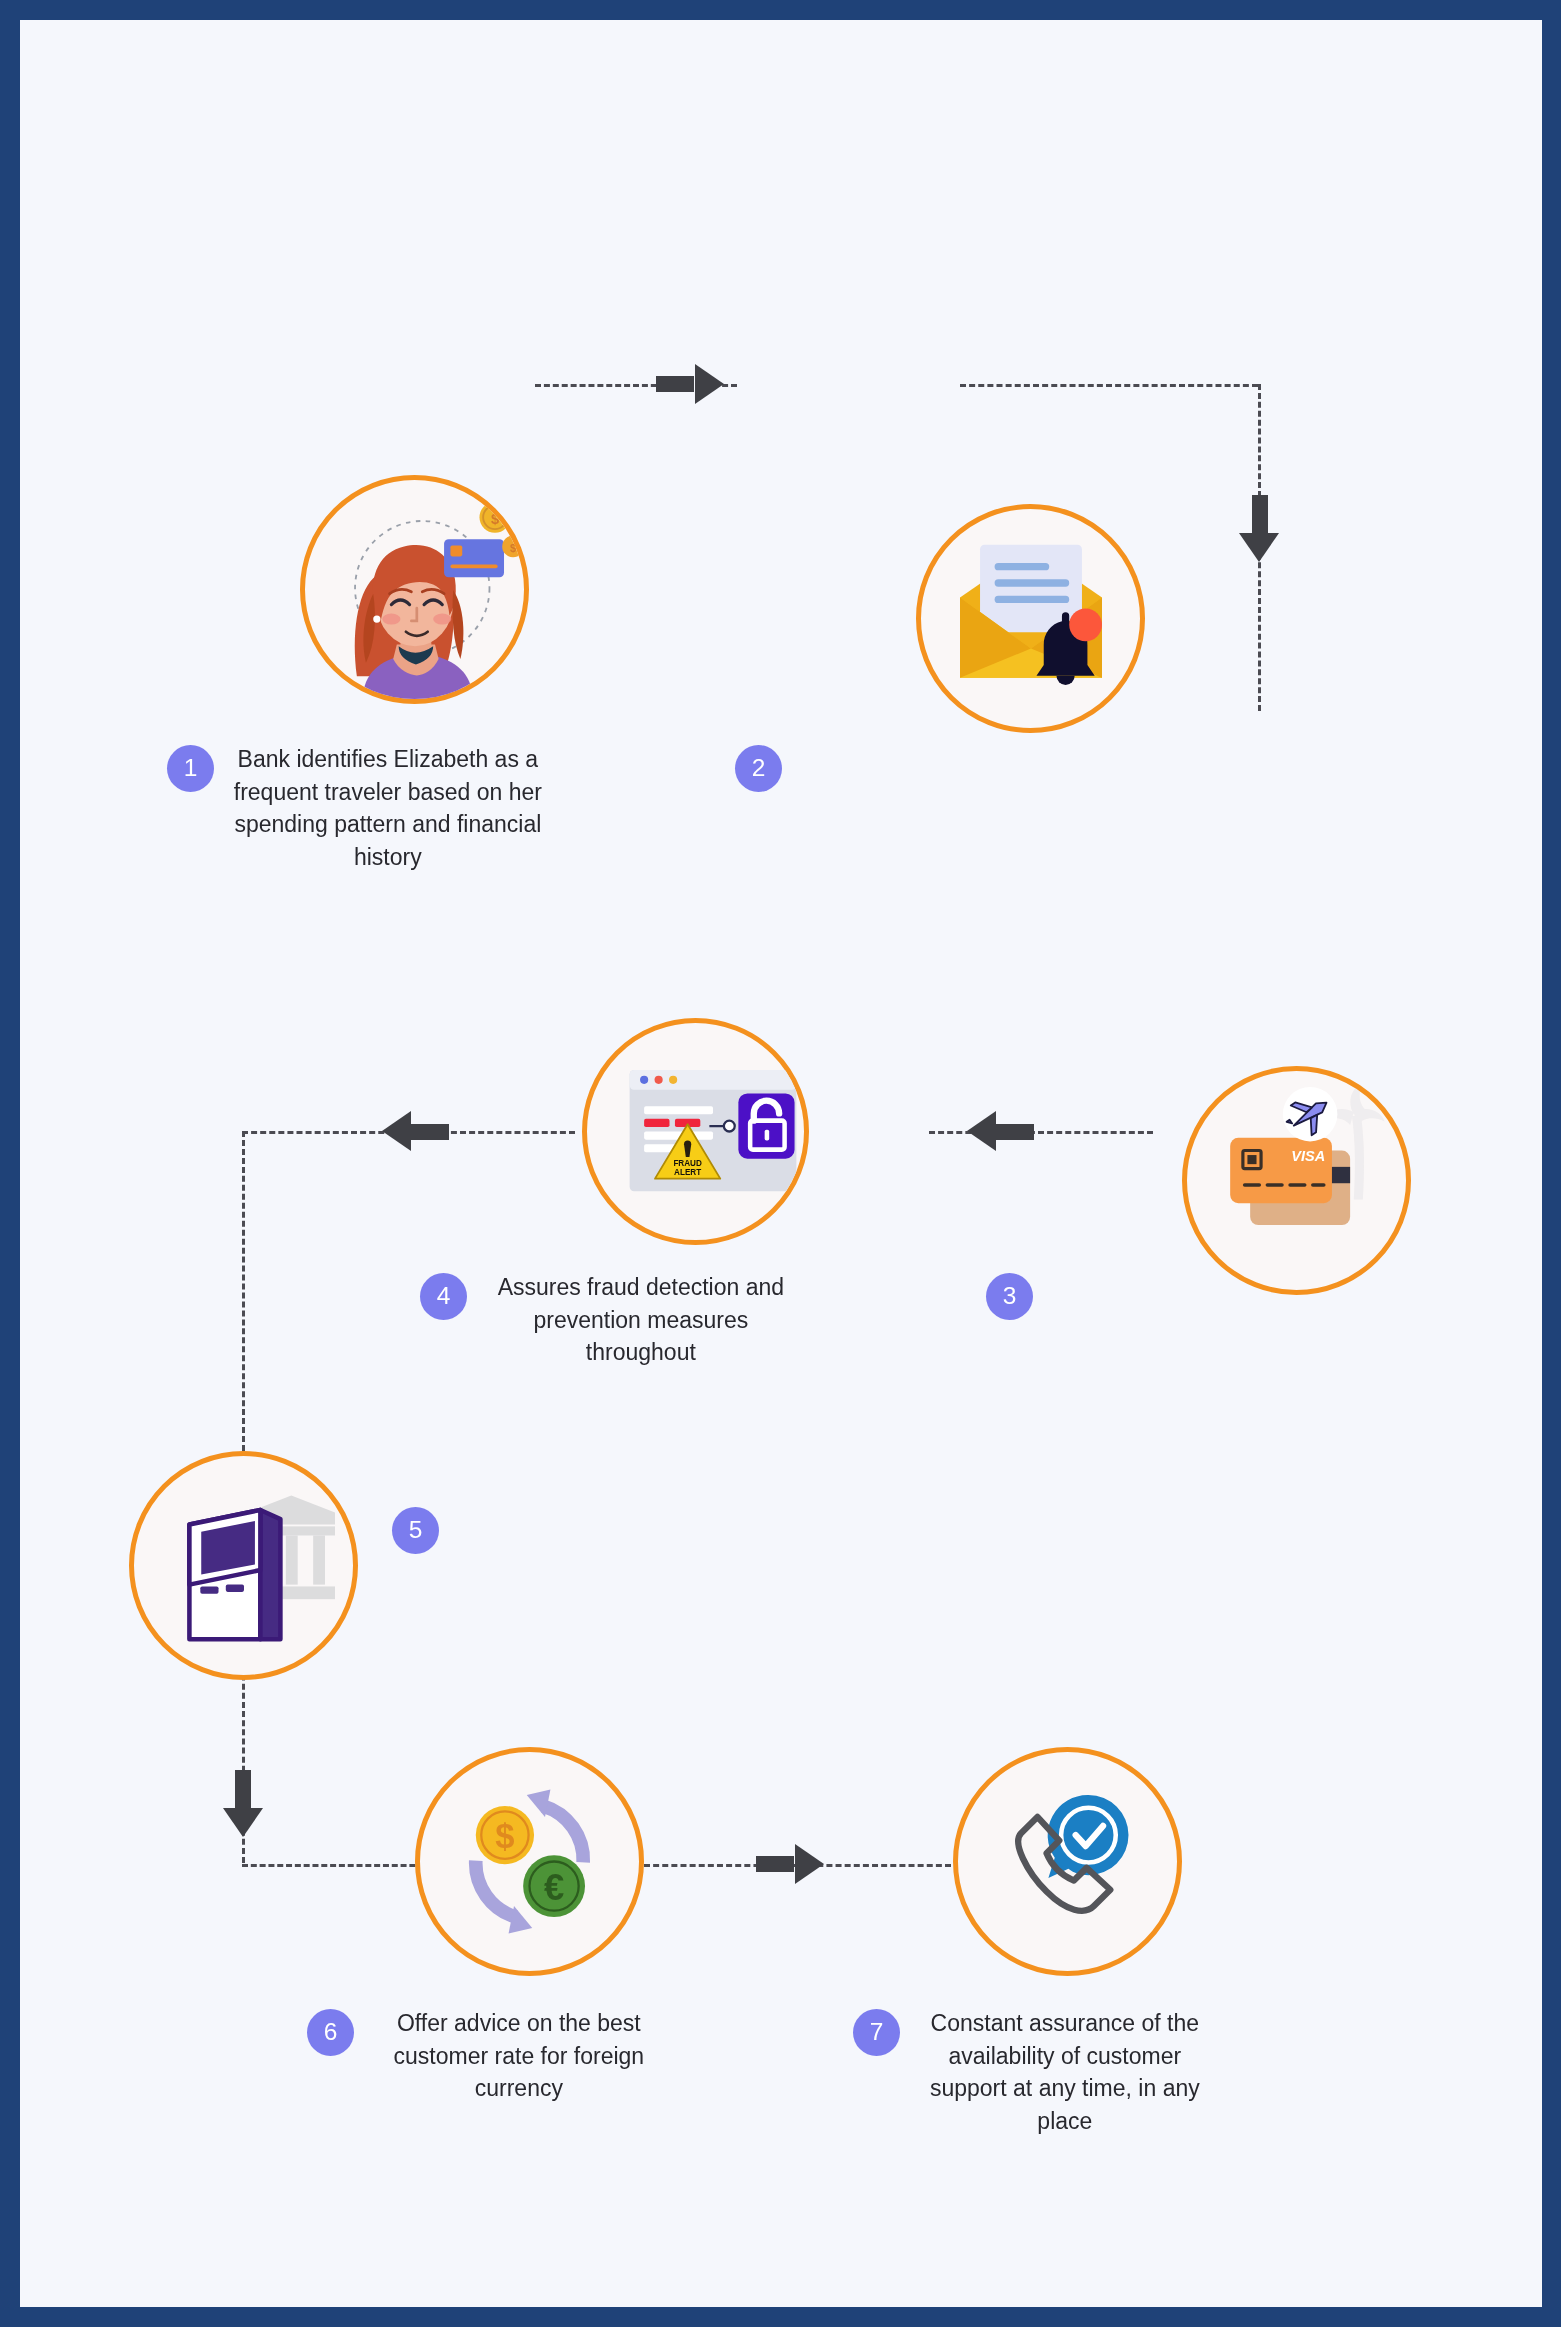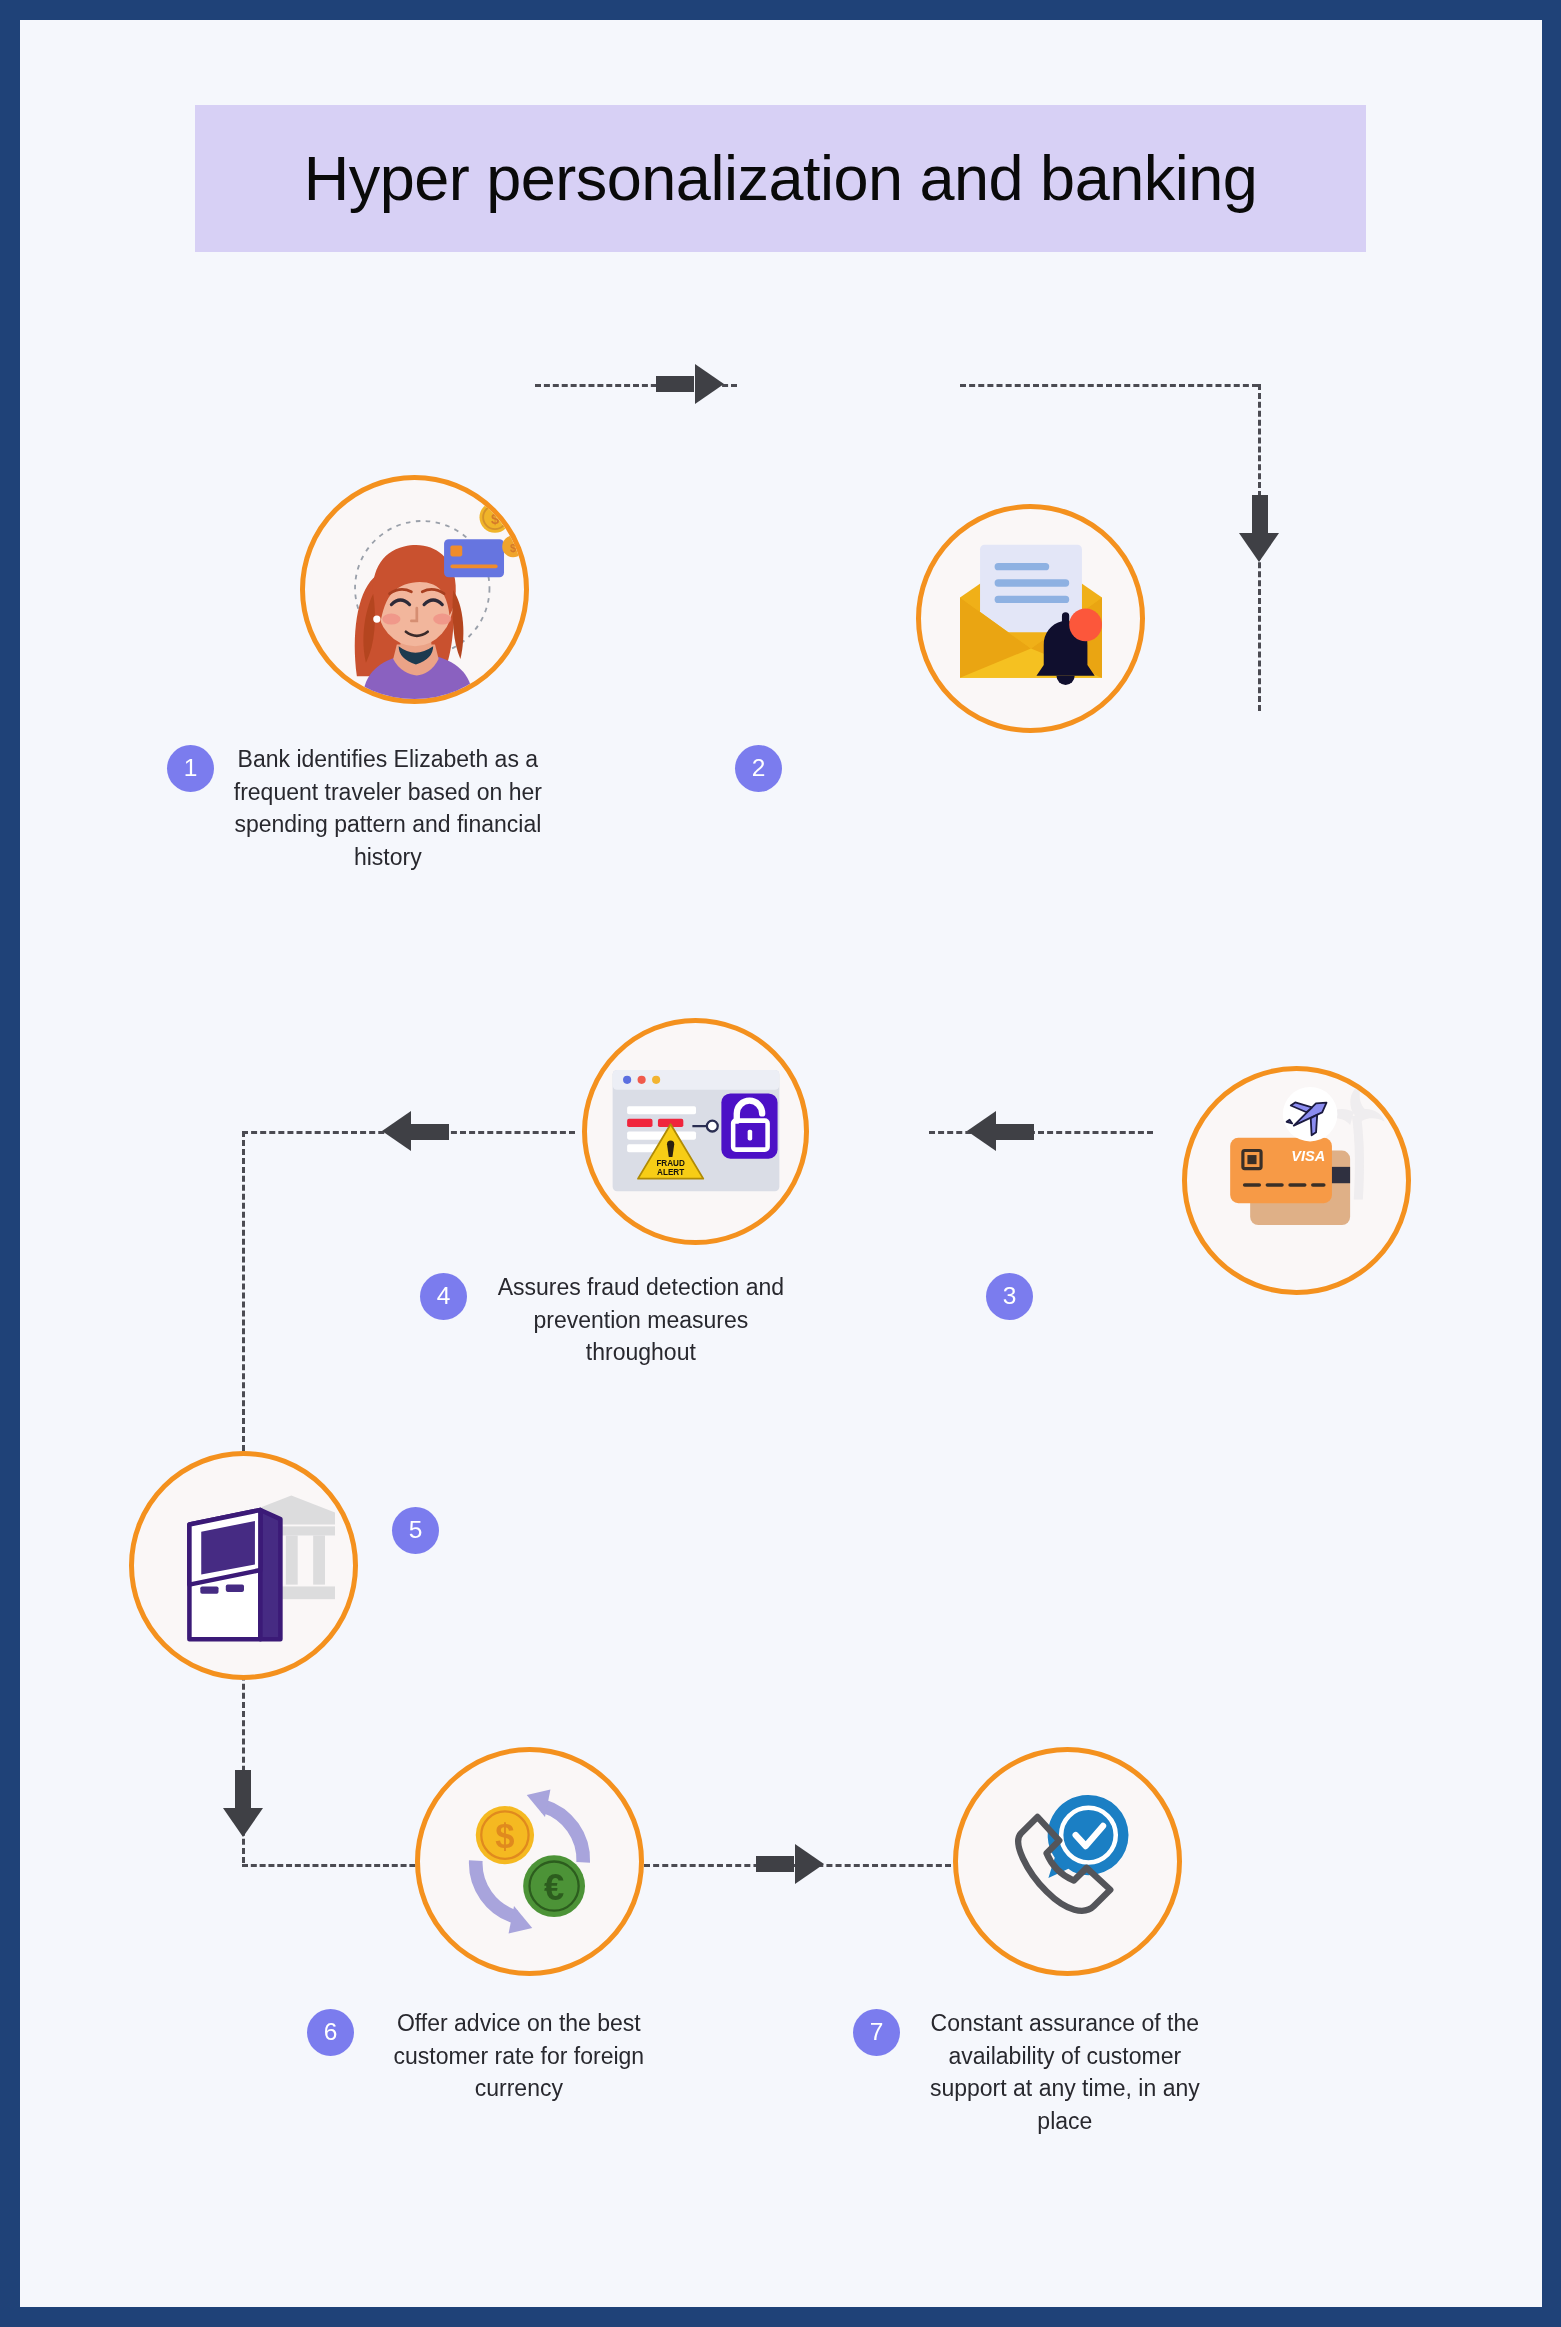--- a/index.html
+++ b/index.html
@@ -141,23 +141,20 @@
     width: 15.5px;
     background: #3f4045;
   }
 </style>
 </head>
 <body>
 
 <div id="page">
   <div id="canvas">
 
-    <div class="title-banner">
-      <span class="title-text">Hyper personalization and banking</span>
-    </div>
 
     <div class="dash-h" style="left:515px; top:364px; width:202px;"></div>
     <div class="arr-tail-h" style="left:636px; top:356px; width:38px;"></div>
     <div class="arrow arr-right" style="left:675px; top:344px;"></div>
 
     <div class="dash-h" style="left:940px; top:364px; width:298px;"></div>
     <div class="dash-v" style="left:1238px; top:364px; height:327px;"></div>
     <div class="arr-tail-v" style="left:1232px; top:475px; height:38px;"></div>
     <div class="arrow arr-down" style="left:1219px; top:513px;"></div>
 
@@ -269,21 +266,21 @@
         <circle cx="130" cy="42" r="30" fill="#ffffff"></circle>
         <g transform="translate(130,42) rotate(-35)">
           <path d="M-22 0 L12 -6 L22 0 L12 6 Z" fill="#8b8cf0" stroke="#1b1a40" stroke-width="2" stroke-linejoin="round"></path>
           <path d="M-2 -4 L-12 -20 L-6 -20 L6 -5 Z" fill="#8b8cf0" stroke="#1b1a40" stroke-width="2" stroke-linejoin="round"></path>
           <path d="M-2 4 L-12 20 L-6 20 L6 5 Z" fill="#8b8cf0" stroke="#1b1a40" stroke-width="2" stroke-linejoin="round"></path>
           <path d="M-22 -3 L-26 -8 L-22 -8 Z" fill="#8b8cf0" stroke="#1b1a40" stroke-width="2" stroke-linejoin="round"></path>
         </g>
       </svg>
     </div>
 
-    <div class="node" style="left:562px; top:998px; width:227px; height:227px;">
+    <div class="node" style="left:562px; top:998px; width:227px; height:227px;justify-content:flex-end;">
       <svg width="182" height="145" viewBox="0 0 200 160">
         <rect x="8" y="12" width="184" height="134" rx="5" fill="#dadde6"></rect>
         <rect x="8" y="12" width="184" height="22" rx="5" fill="#eceef5"></rect>
         <circle cx="24" cy="23" r="4.5" fill="#5b6fe0"></circle>
         <circle cx="40" cy="23" r="4.5" fill="#f05a4c"></circle>
         <circle cx="56" cy="23" r="4.5" fill="#f2b431"></circle>
 
         <rect x="24" y="52" width="76" height="9" rx="2" fill="#ffffff"></rect>
         <rect x="24" y="66" width="28" height="9" rx="2" fill="#f0253c"></rect>
         <rect x="58" y="66" width="28" height="9" rx="2" fill="#f0253c"></rect>

